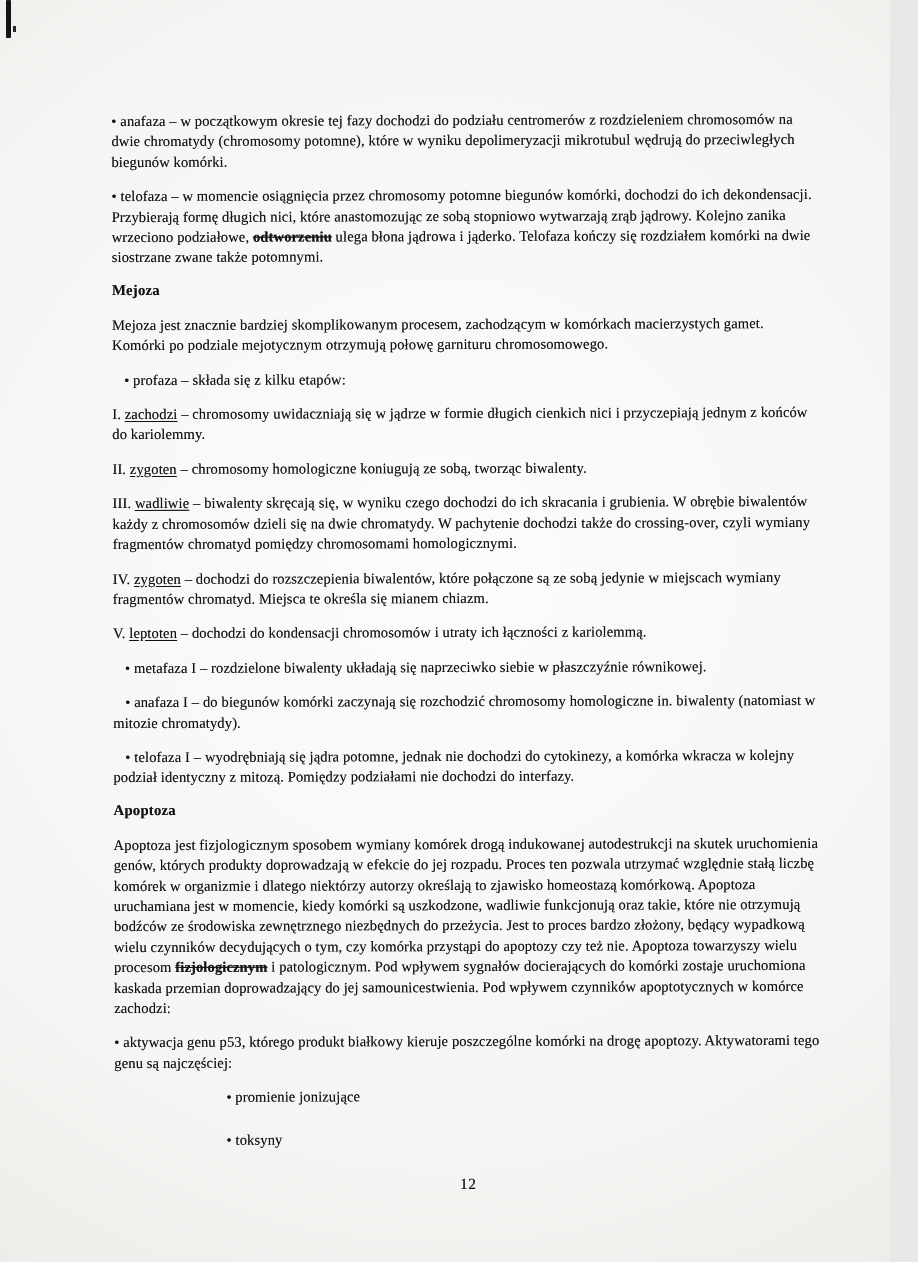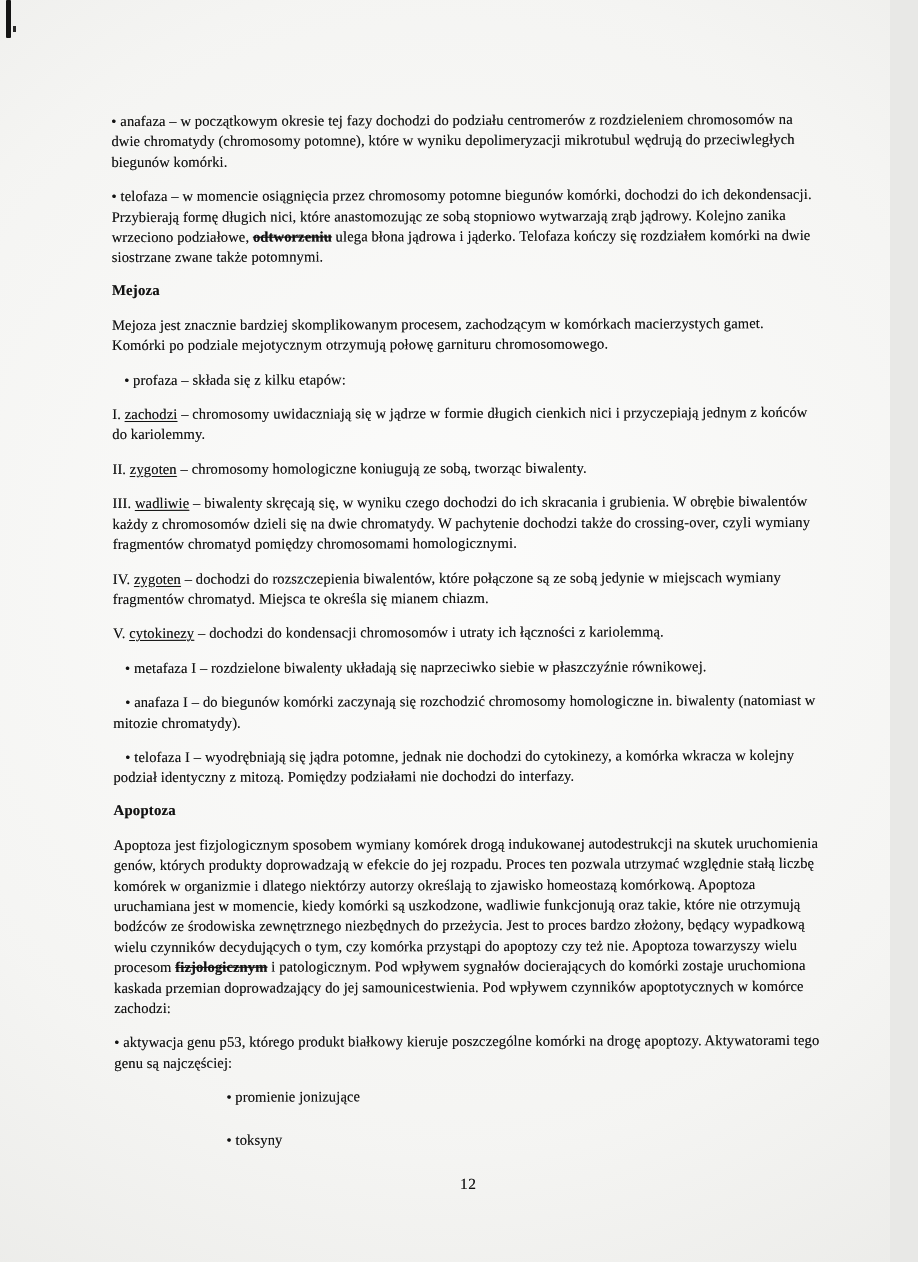--- a/index.html
+++ b/index.html
@@ -46,21 +46,21 @@
     <p class="para indent">• profaza – składa się z kilku etapów:</p>
 
     <p class="para"><span>I. </span><span class="term">zachodzi</span><span> – chromosomy uwidaczniają się w jądrze w formie długich cienkich nici i przyczepiają jednym z końców do kariolemmy.</span></p>
 
     <p class="para"><span>II. </span><span class="term">zygoten</span><span> – chromosomy homologiczne koniugują ze sobą, tworząc biwalenty.</span></p>
 
     <p class="para"><span>III. </span><span class="term">wadliwie</span><span> – biwalenty skręcają się, w wyniku czego dochodzi do ich skracania i grubienia. W obrębie biwalentów każdy z chromosomów dzieli się na dwie chromatydy. W pachytenie dochodzi także do crossing-over, czyli wymiany fragmentów chromatyd pomiędzy chromosomami homologicznymi.</span></p>
 
     <p class="para"><span>IV. </span><span class="term">zygoten</span><span> – dochodzi do rozszczepienia biwalentów, które połączone są ze sobą jedynie w miejscach wymiany fragmentów chromatyd. Miejsca te określa się mianem chiazm.</span></p>
 
-    <p class="para"><span>V. </span><span class="term">cytokinezy</span><span> – dochodzi do kondensacji chromosomów i utraty ich łączności z kariolemmą.</span></p>
+    <p class="para"><span>V. </span><span class="term">leptoten</span><span> – dochodzi do kondensacji chromosomów i utraty ich łączności z kariolemmą.</span></p>
 
     <p class="para indent">• metafaza I – rozdzielone biwalenty układają się naprzeciwko siebie w płaszczyźnie równikowej.</p>
 
     <p class="para indent">• anafaza I – do biegunów komórki zaczynają się rozchodzić chromosomy homologiczne in. biwalenty (natomiast w mitozie chromatydy).</p>
 
     <p class="para indent">• telofaza I – wyodrębniają się jądra potomne, jednak nie dochodzi do cytokinezy, a komórka wkracza w kolejny podział identyczny z mitozą. Pomiędzy podziałami nie dochodzi do interfazy.</p>
 
     <h3 class="heading">Apoptoza</h3>
 
     <p class="para"><span>Apoptoza jest fizjologicznym sposobem wymiany komórek drogą indukowanej autodestrukcji na skutek uruchomienia genów, których produkty doprowadzają w efekcie do jej rozpadu. Proces ten pozwala utrzymać względnie stałą liczbę komórek w organizmie i dlatego niektórzy autorzy określają to zjawisko homeostazą komórkową. Apoptoza uruchamiana jest w momencie, kiedy komórki są uszkodzone, wadliwie funkcjonują oraz takie, które nie otrzymują bodźców ze środowiska zewnętrznego niezbędnych do przeżycia. Jest to proces bardzo złożony, będący wypadkową wielu czynników decydujących o tym, czy komórka przystąpi do apoptozy czy też nie. Apoptoza towarzyszy wielu procesom </span><span class="struck">fizjologicznym</span><span> i patologicznym. Pod wpływem sygnałów docierających do komórki zostaje uruchomiona kaskada przemian doprowadzający do jej samounicestwienia. Pod wpływem czynników apoptotycznych w komórce zachodzi:</span></p>

